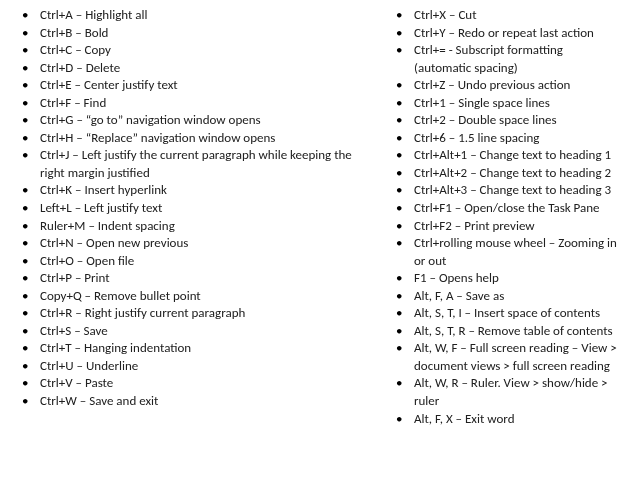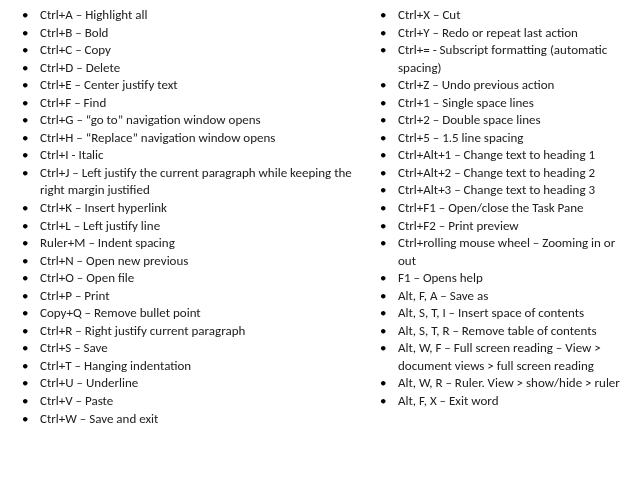--- a/index.html
+++ b/index.html
@@ -11,21 +11,21 @@
     color: #202020;
     line-height: 1.35;
   }
   .page {
     width: 629px;
     height: 502px;
     box-sizing: border-box;
     padding: 6px 8px 6px 8px;
     display: flex;
     flex-direction: row;
-    gap: 12px;
+    gap: 28px;
   }
   .col {
     box-sizing: border-box;
   }
   .col-left {
     width: 350px;
     padding-left: 32px;
   }
   .col-right {
     flex: 1;
@@ -63,24 +63,23 @@
   <div class="col col-left">
     <ul class="shortcuts">
       <li><span class="item-text">Ctrl+A – Highlight all</span></li>
       <li><span class="item-text">Ctrl+B – Bold</span></li>
       <li><span class="item-text">Ctrl+C – Copy</span></li>
       <li><span class="item-text">Ctrl+D – Delete</span></li>
       <li><span class="item-text">Ctrl+E – Center justify text</span></li>
       <li><span class="item-text">Ctrl+F – Find</span></li>
       <li><span class="item-text">Ctrl+G – “go to” navigation window opens</span></li>
       <li><span class="item-text">Ctrl+H – “Replace” navigation window opens</span></li>
-      <li><span class="item-text">Ctrl+I - Italic</span></li>
       <li><span class="item-text">Ctrl+J – Left justify the current paragraph while keeping the right margin justified</span></li>
       <li><span class="item-text">Ctrl+K – Insert hyperlink</span></li>
-      <li><span class="item-text">Ctrl+L – Left justify line</span></li>
+      <li><span class="item-text">Left+L – Left justify text</span></li>
       <li><span class="item-text">Ruler+M – Indent spacing</span></li>
       <li><span class="item-text">Ctrl+N – Open new previous</span></li>
       <li><span class="item-text">Ctrl+O – Open file</span></li>
       <li><span class="item-text">Ctrl+P – Print</span></li>
       <li><span class="item-text">Copy+Q – Remove bullet point</span></li>
       <li><span class="item-text">Ctrl+R – Right justify current paragraph</span></li>
       <li><span class="item-text">Ctrl+S – Save</span></li>
       <li><span class="item-text">Ctrl+T – Hanging indentation</span></li>
       <li><span class="item-text">Ctrl+U – Underline</span></li>
       <li><span class="item-text">Ctrl+V – Paste</span></li>
@@ -89,21 +88,21 @@
   </div>
 
   <div class="col col-right">
     <ul class="shortcuts">
       <li><span class="item-text">Ctrl+X – Cut</span></li>
       <li><span class="item-text">Ctrl+Y – Redo or repeat last action</span></li>
       <li><span class="item-text">Ctrl+= - Subscript formatting (automatic spacing)</span></li>
       <li><span class="item-text">Ctrl+Z – Undo previous action</span></li>
       <li><span class="item-text">Ctrl+1 – Single space lines</span></li>
       <li><span class="item-text">Ctrl+2 – Double space lines</span></li>
-      <li><span class="item-text">Ctrl+5 – 1.5 line spacing</span></li>
+      <li><span class="item-text">Ctrl+6 – 1.5 line spacing</span></li>
       <li><span class="item-text">Ctrl+Alt+1 – Change text to heading 1</span></li>
       <li><span class="item-text">Ctrl+Alt+2 – Change text to heading 2</span></li>
       <li><span class="item-text">Ctrl+Alt+3 – Change text to heading 3</span></li>
       <li><span class="item-text">Ctrl+F1 – Open/close the Task Pane</span></li>
       <li><span class="item-text">Ctrl+F2 – Print preview</span></li>
       <li><span class="item-text">Ctrl+rolling mouse wheel – Zooming in or out</span></li>
       <li><span class="item-text">F1 – Opens help</span></li>
       <li><span class="item-text">Alt, F, A – Save as</span></li>
       <li><span class="item-text">Alt, S, T, I – Insert space of contents</span></li>
       <li><span class="item-text">Alt, S, T, R – Remove table of contents</span></li>

